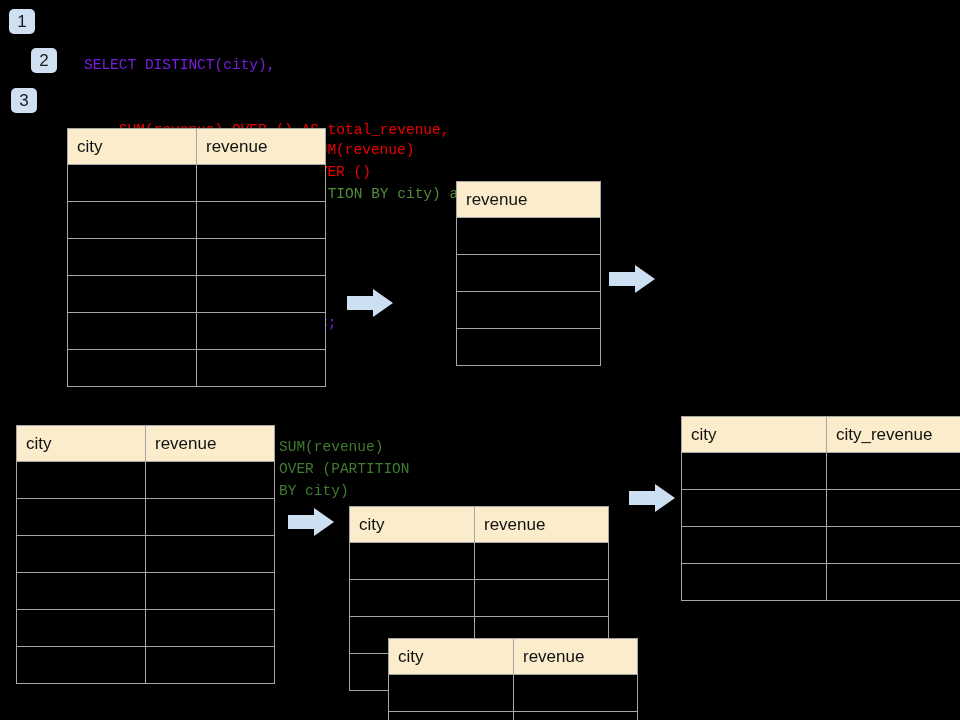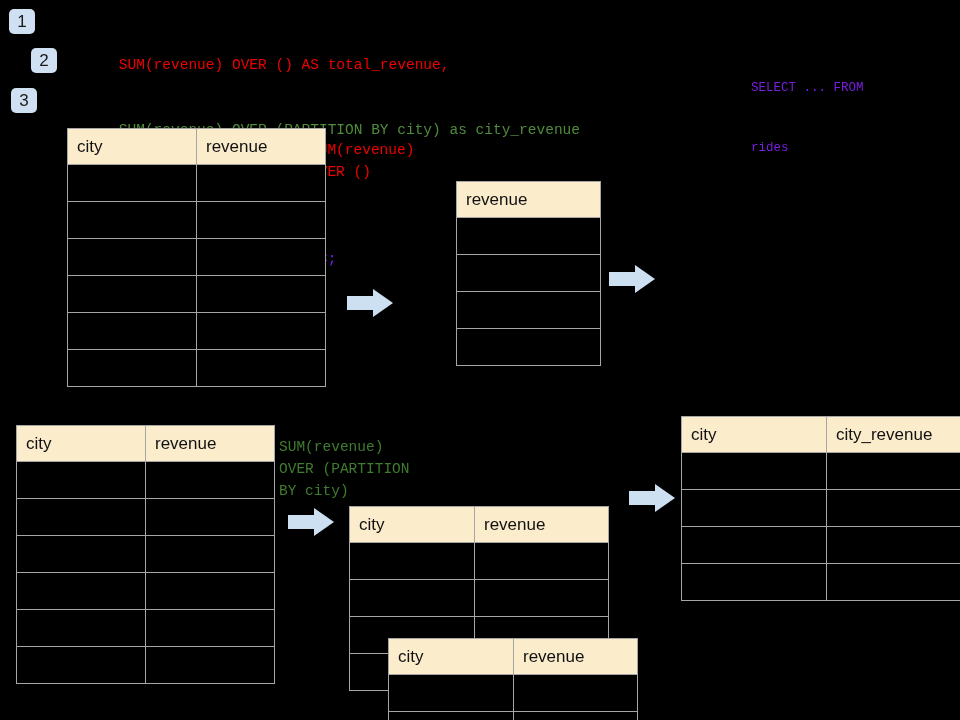--- a/index.html
+++ b/index.html
@@ -117,30 +117,27 @@
 </head>
 <body>
 
 <div id="canvas">
 
   <div class="badge" style="left:9px; top:9px;">1</div>
   <div class="badge" style="left:31px; top:48px;">2</div>
   <div class="badge" style="left:11px; top:88px;">3</div>
 
   <div class="code" style="left:84px; top:12px;">
+    <div class="violet">SELECT DISTINCT(city),</div>
     <div class="red">    SUM(revenue) OVER () AS total_revenue,</div>
     <div class="green">    SUM(revenue) OVER (PARTITION BY city) as city_revenue</div>
     <div class="violet">  FROM rides</div>
     <div class="violet">  ORDER by city_revenue DESC;</div>
   </div>
 
-  <div class="side-note" style="left:751px; top:38px;">
-    <div>SELECT ... FROM</div>
-    <div>rides</div>
-  </div>
 
   <div class="annot red" style="left:310px; top:139px;">SUM(revenue)
 OVER ()</div>
 
   <div class="annot green" style="left:271px; top:436px;margin-left:8px;">SUM(revenue)
 OVER (PARTITION
 BY city)</div>
 
   <table class="tbl" style="left:67px; top:128px; width:238px;">
     <tbody>

